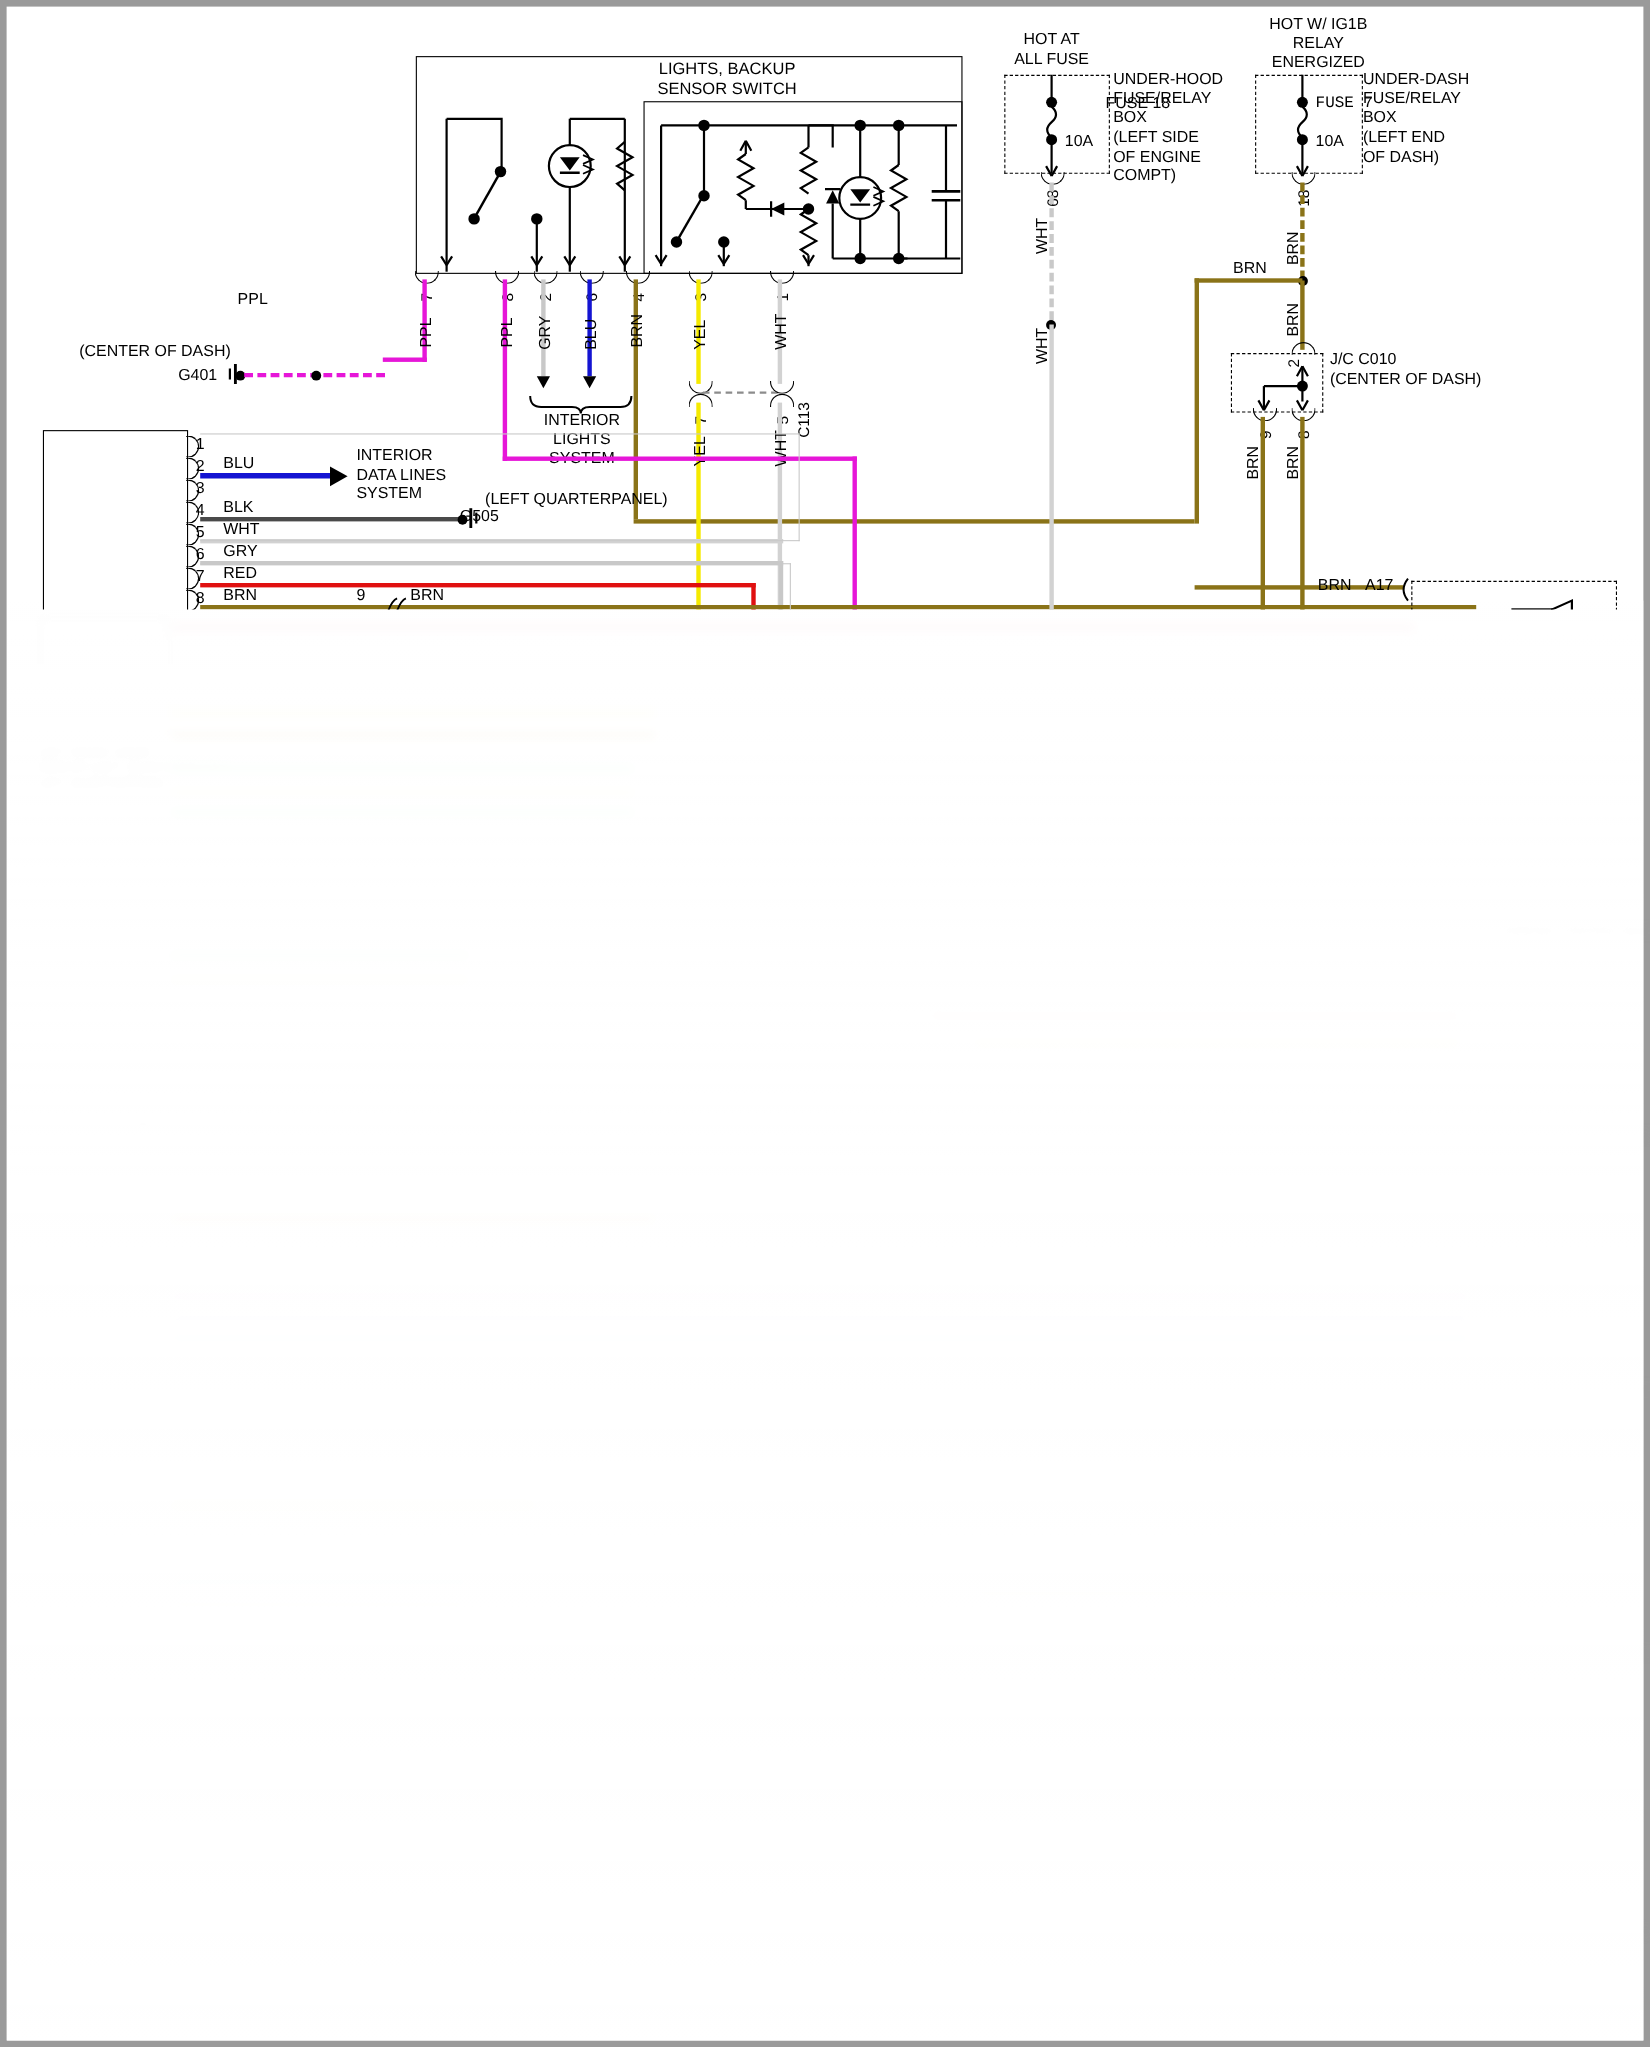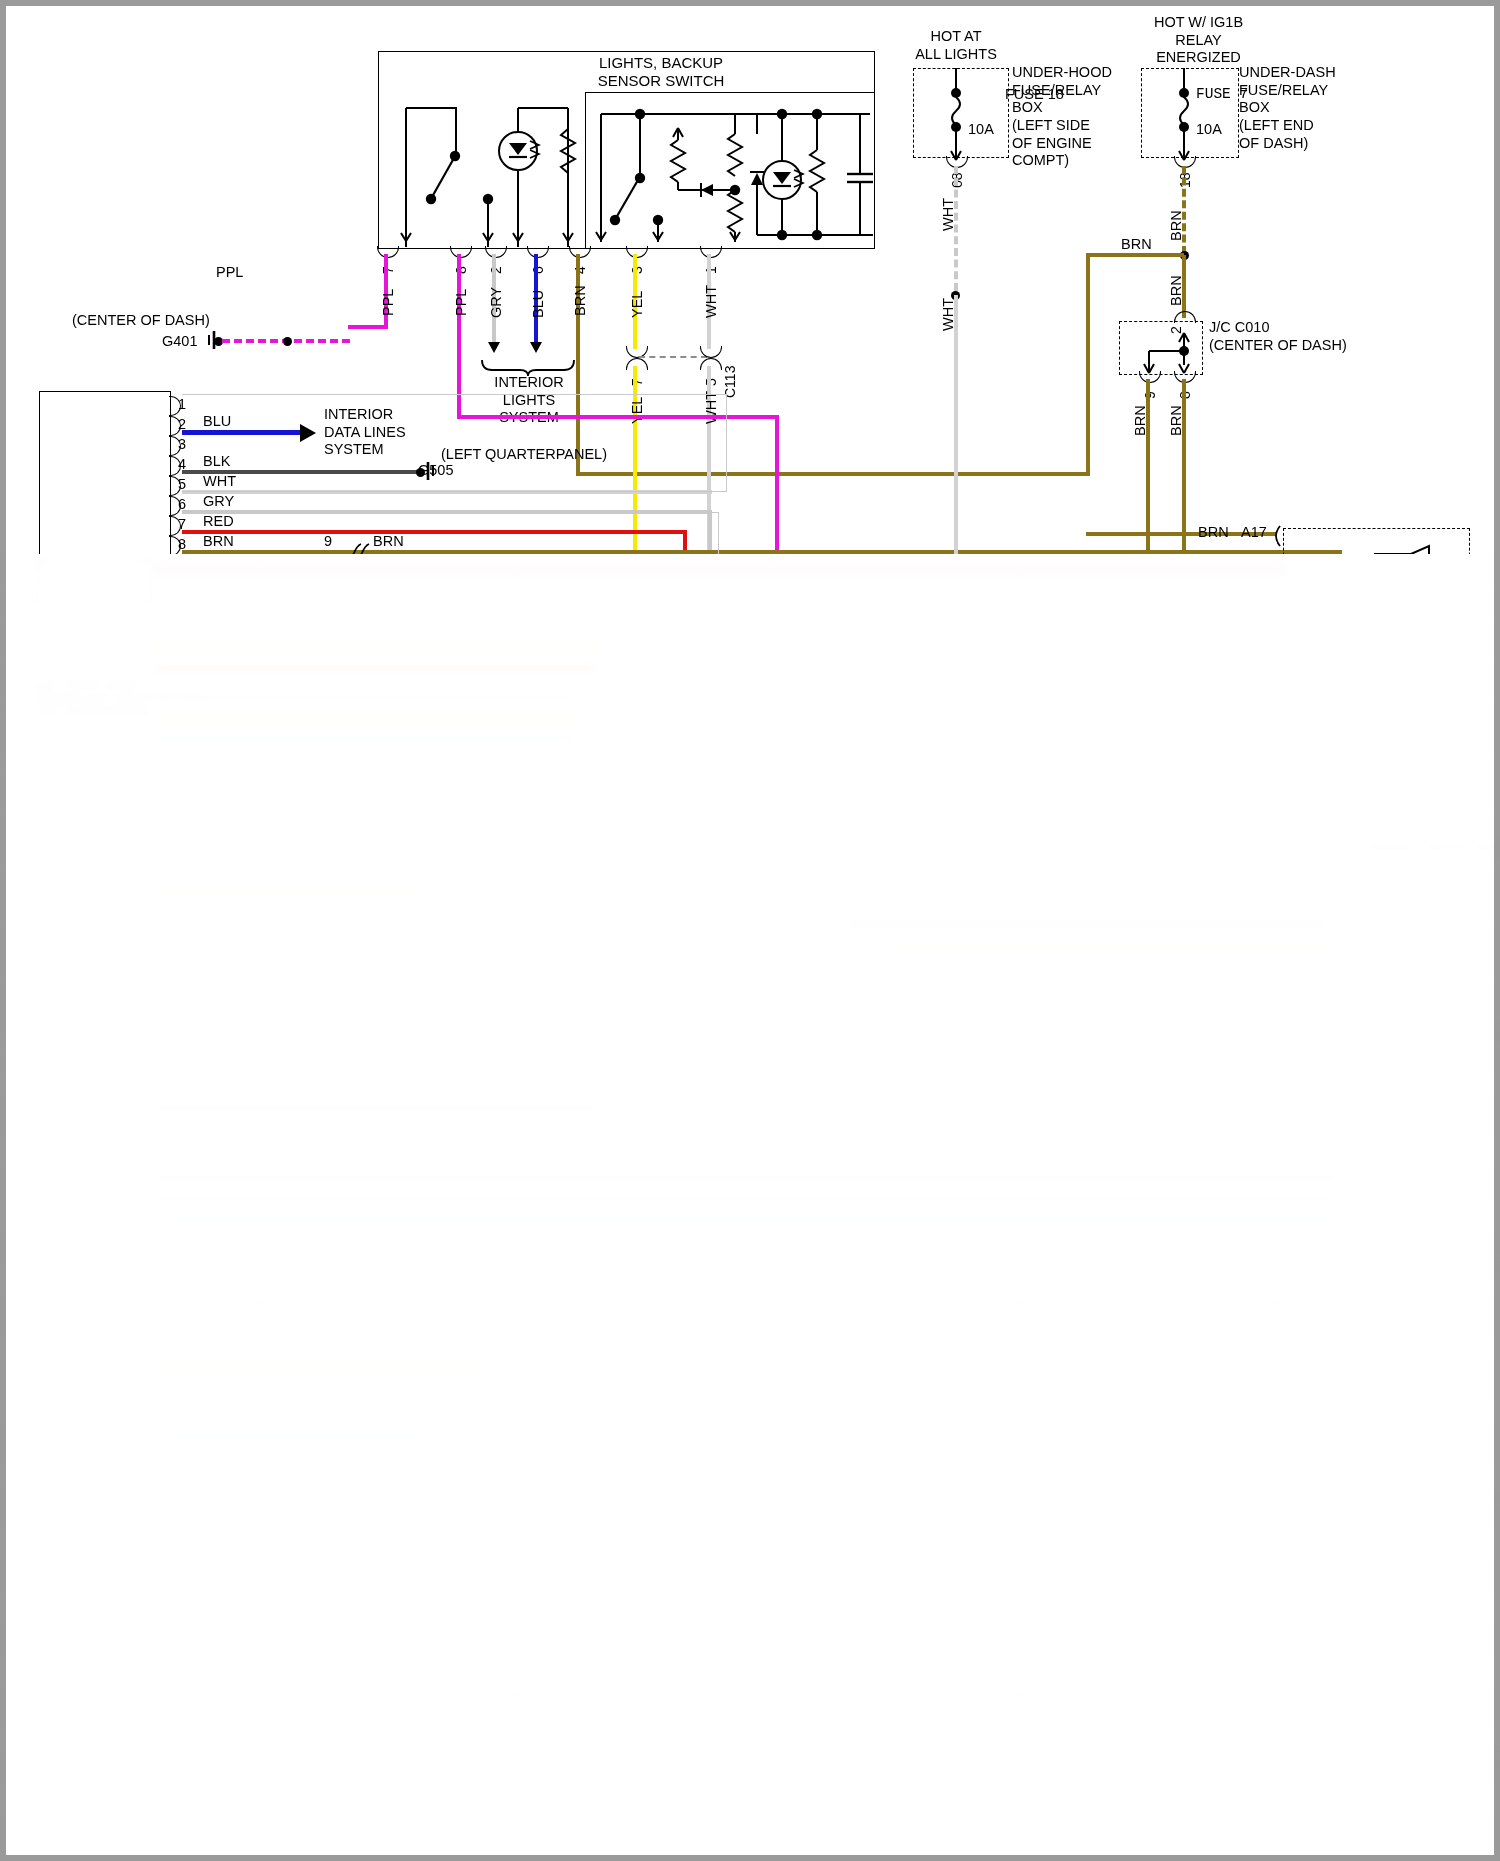--- a/index.html
+++ b/index.html
@@ -355,21 +355,21 @@
      <path d="M4,18 q4,-12 9,-14" stroke="#000" stroke-width="1.7" fill="none"></path>
      <path d="M12,18 q4,-12 9,-14" stroke="#000" stroke-width="1.7" fill="none"></path>
    </svg>
 
    <div class="abs" style="left:176px;top:388px;width:544px;height:96px;border:1.4px solid #c9c9c9;border-left:none;"></div>
    <div class="abs" style="left:176px;top:506px;width:536px;height:52px;border:1.4px solid #c9c9c9;border-left:none;"></div>
 
    <div class="txt" style="left:435px;top:440px;">(LEFT QUARTERPANEL)</div>
 
    <div class="txt c" style="left:880px;top:22px;width:140px;">HOT AT
-ALL LIGHTS</div>
+ALL FUSE</div>
    <div class="dash" style="left:907px;top:62px;width:94px;height:88px;"></div>
    <svg class="abs" style="left:942px;top:62px;width:24px;height:95px;">
      <line x1="8" y1="0" x2="8" y2="23" stroke="#000" stroke-width="2"></line>
      <circle cx="8" cy="25" r="5" fill="#000"></circle>
      <path d="M8,29 q8,7 0,14 q-8,7 0,14" stroke="#000" stroke-width="2" fill="none"></path>
      <circle cx="8" cy="59" r="5" fill="#000"></circle>
      <line x1="8" y1="63" x2="8" y2="90" stroke="#000" stroke-width="2"></line>
      <path d="M8,92 l-5,-9 M8,92 l5,-9" stroke="#000" stroke-width="2" fill="none"></path>
    </svg>
    <div class="txt" style="left:962px;top:80px;margin-left:37px;">FUSE 18</div>

